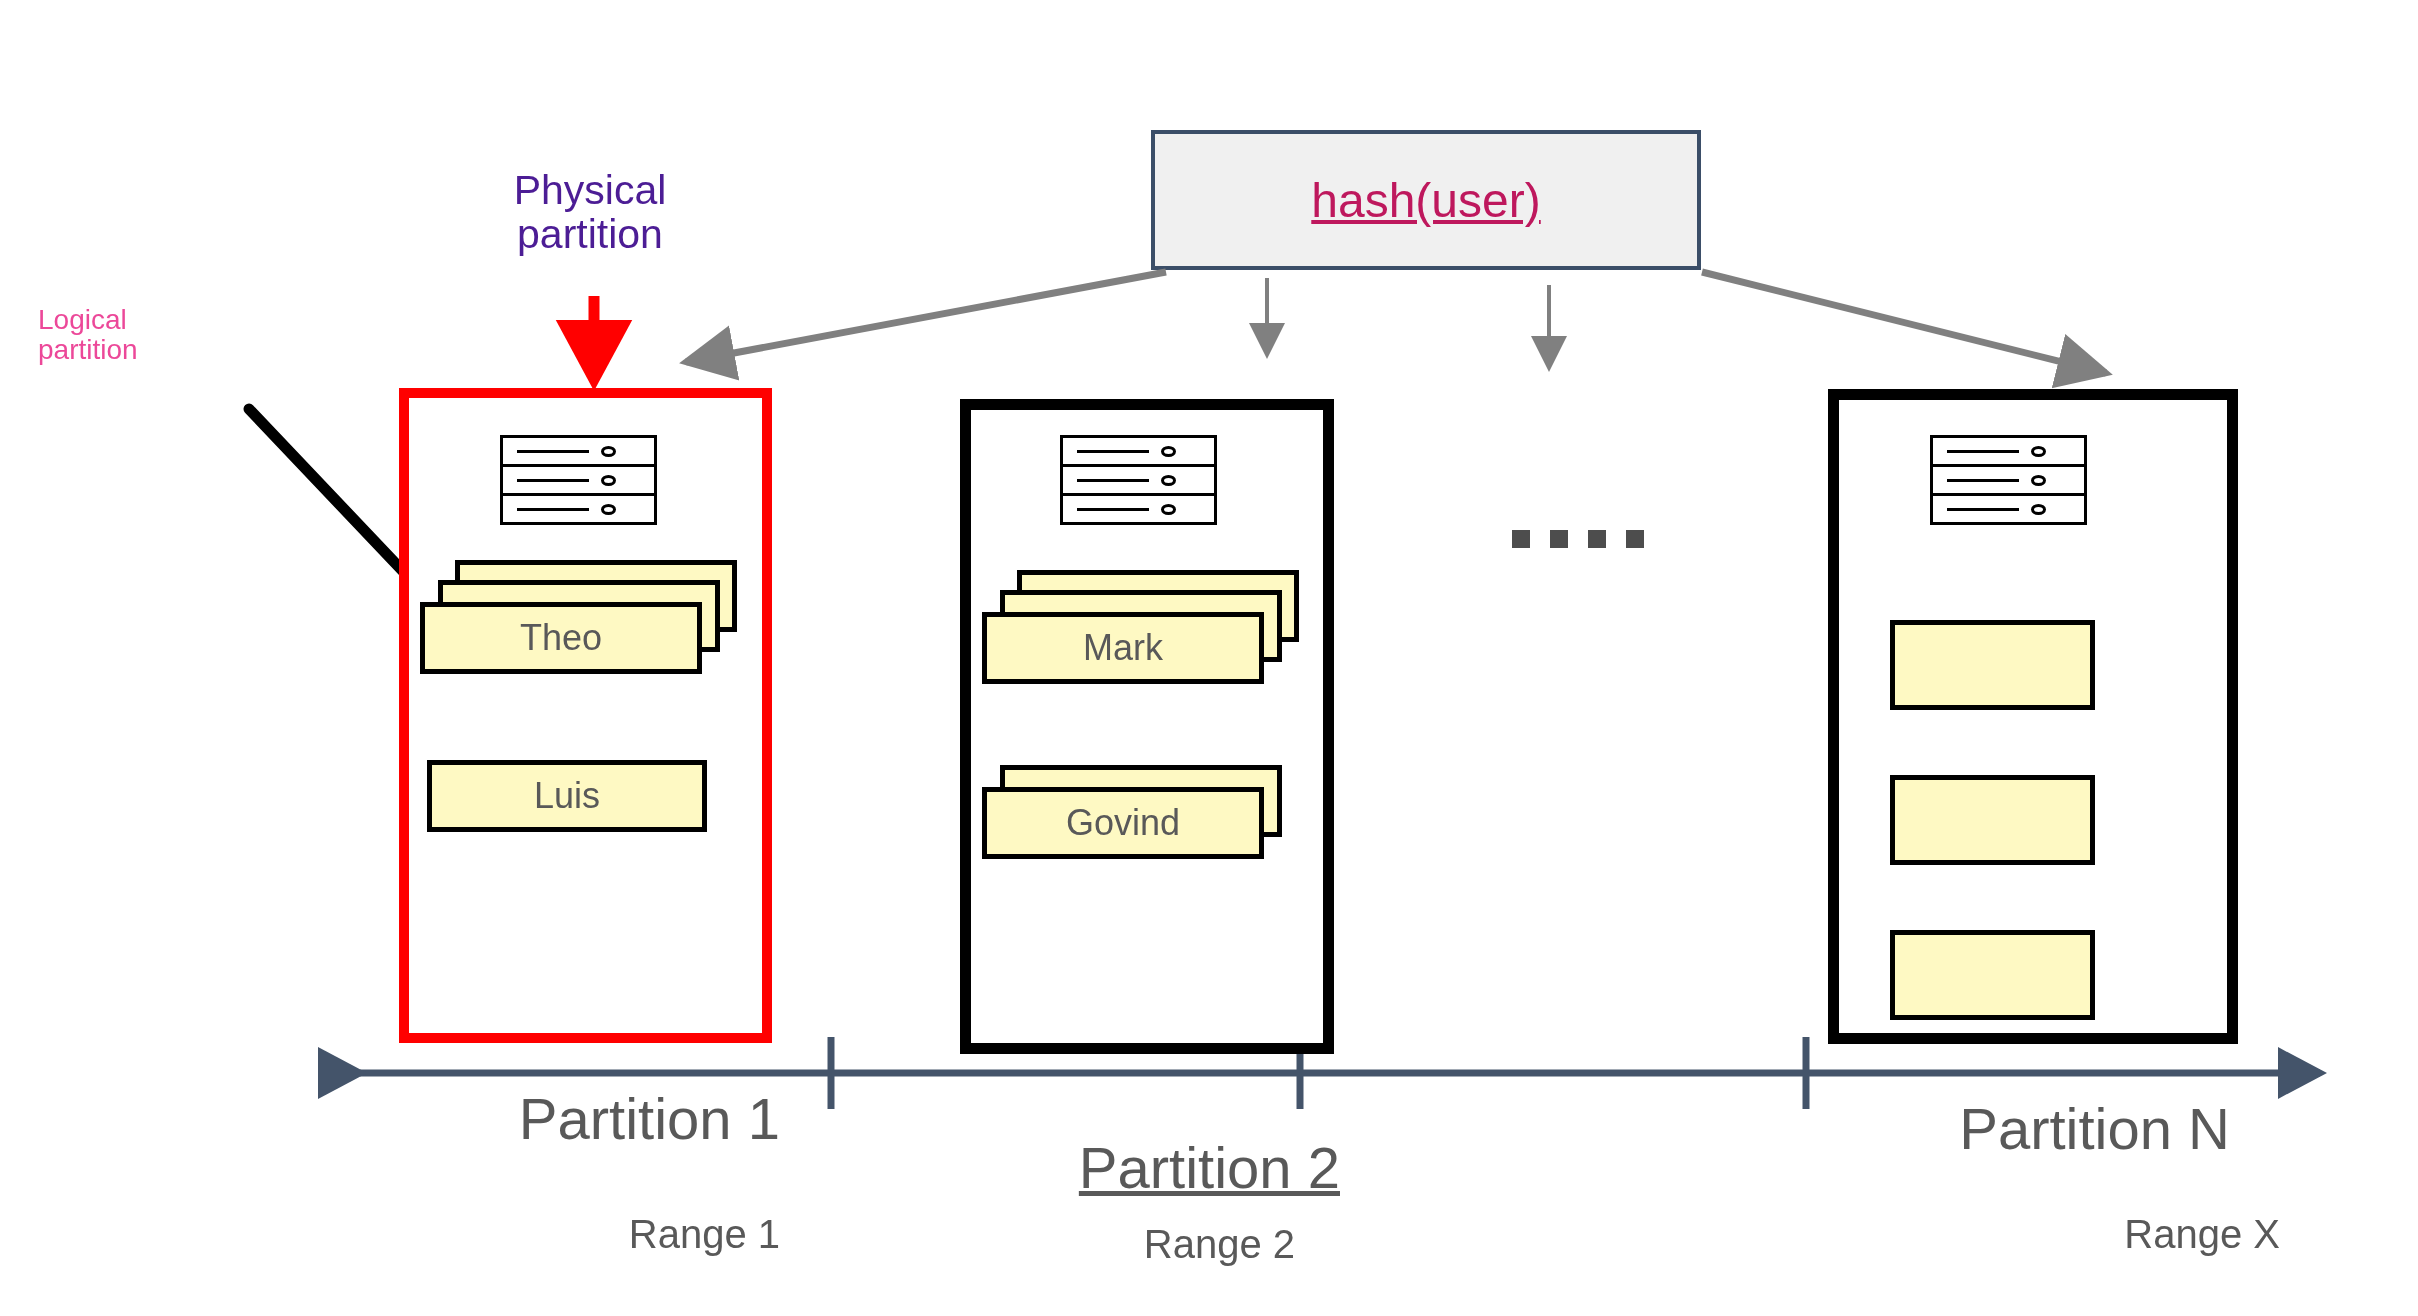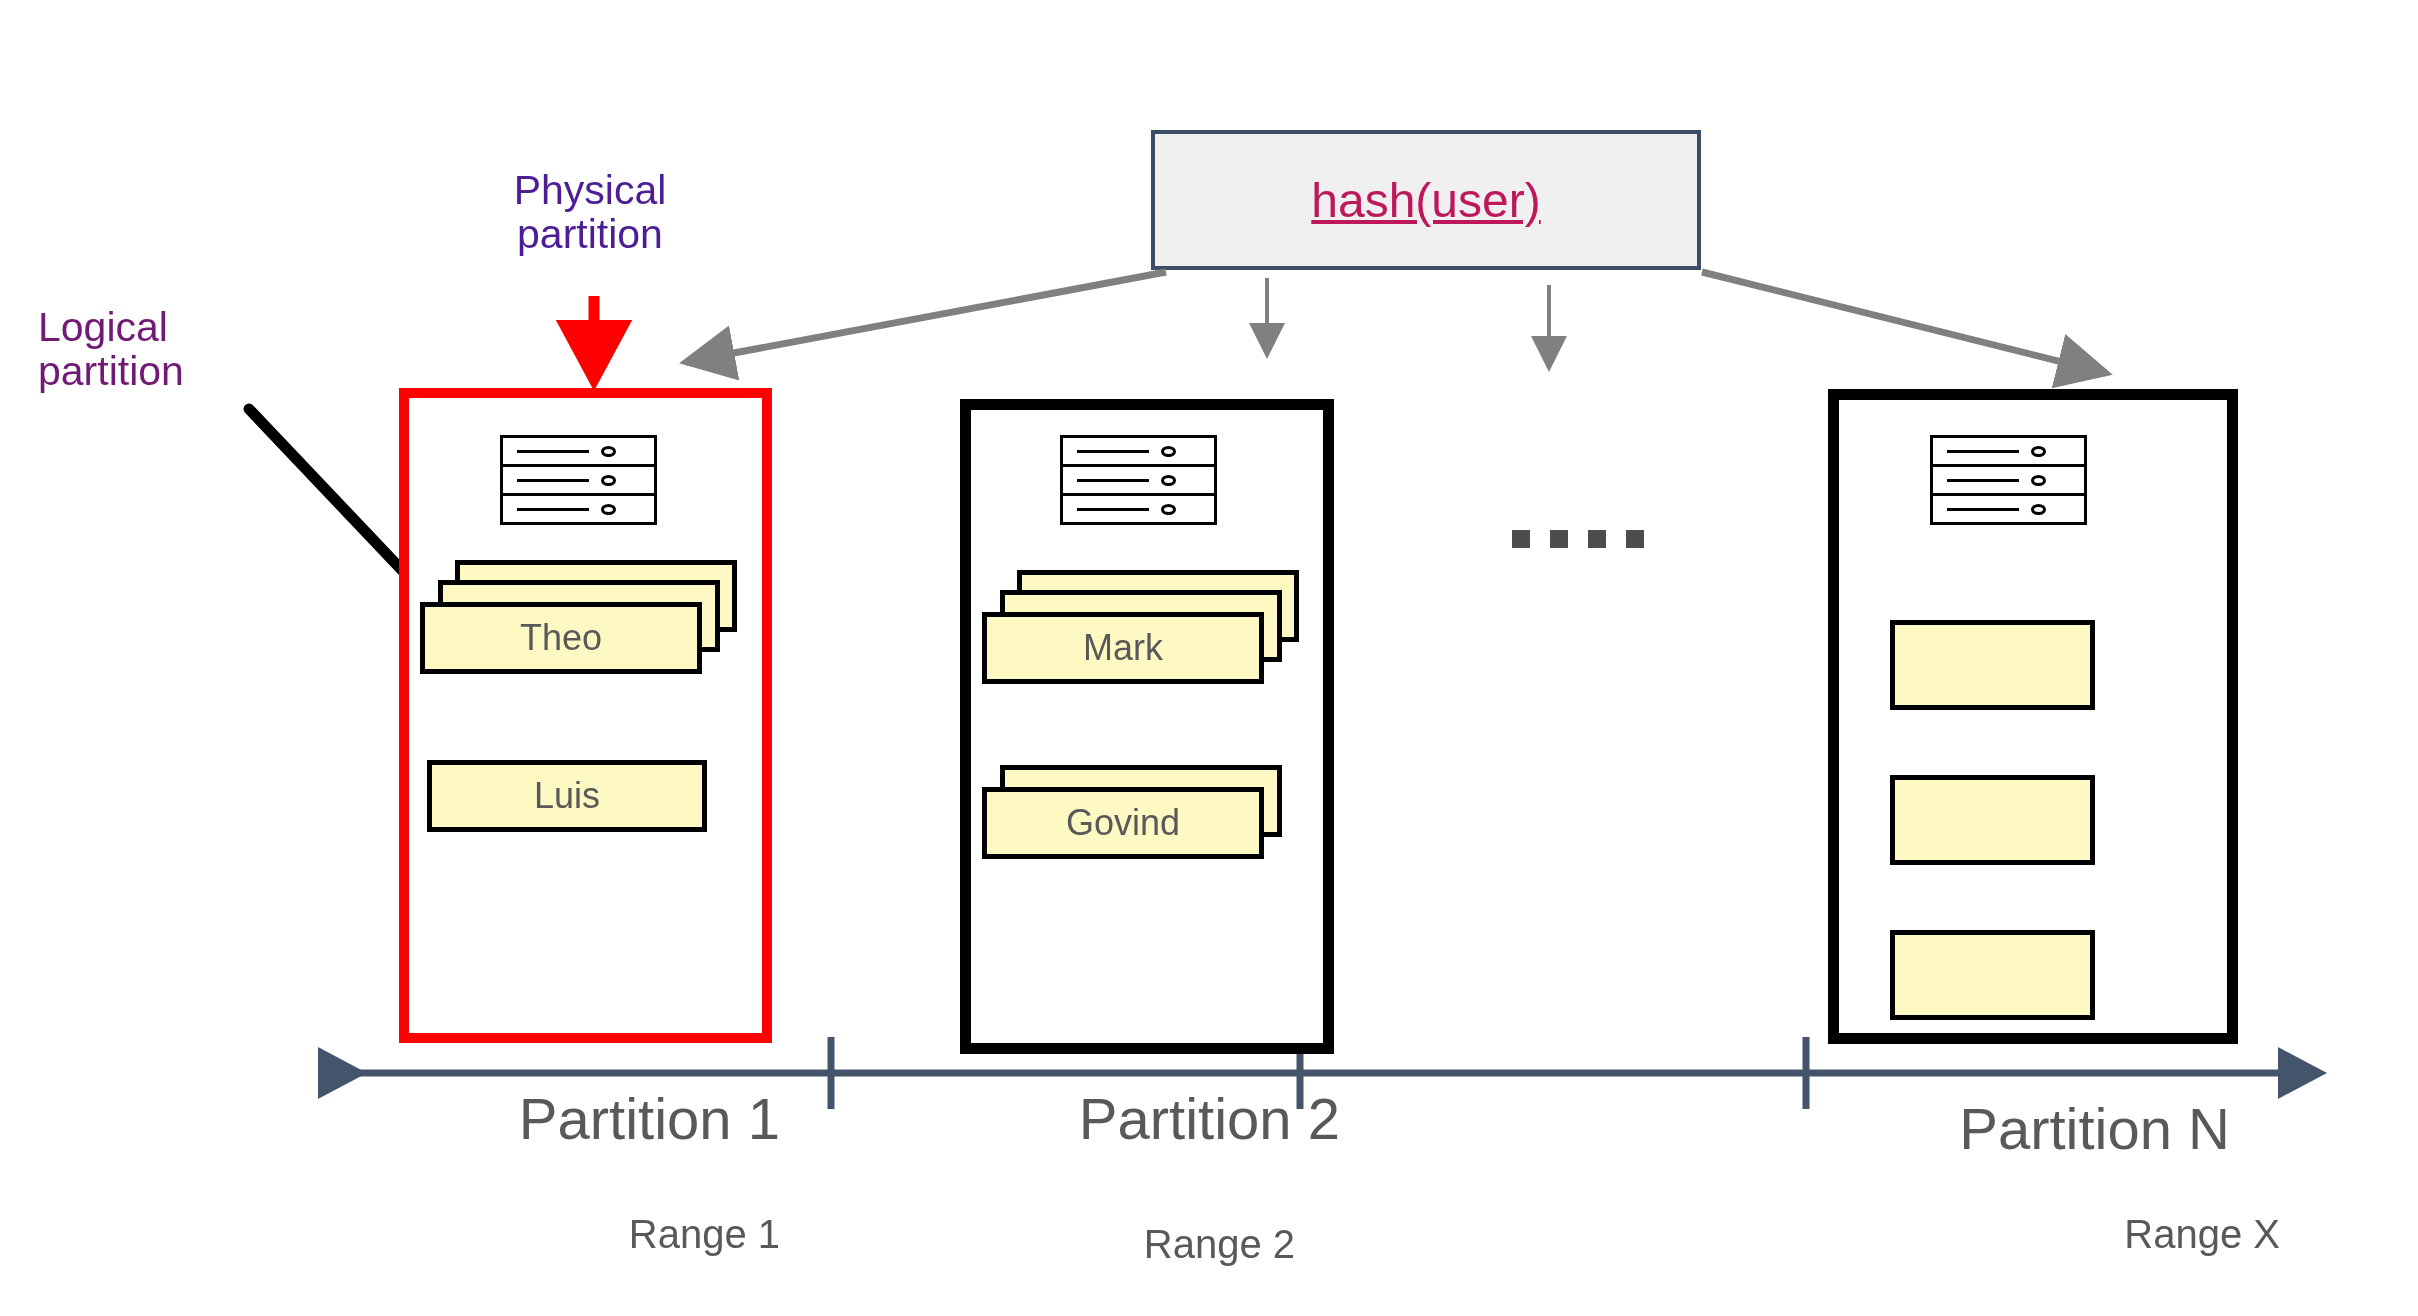--- a/index.html
+++ b/index.html
@@ -17,23 +17,23 @@
     background: #ffffff;
     overflow: hidden;
   }
 
   
   .label-logical {
     position: absolute;
     left: 38px;
     top: 305px;
     width: 260px;
-    font-size: 41px;
+    font-size: 28px;
     line-height: 1.08;
-    color: #701a75;
+    color: #ec4899;
     letter-spacing: 0px;
   }
   .label-physical {
     position: absolute;
     left: 470px;
     top: 168px;
     width: 240px;
     text-align: center;
     font-size: 41px;
     line-height: 1.08;
@@ -332,20 +332,20 @@
       <span class="card-label"></span>
     </div>
   </div>
   <div class="card-stack" style="left:1890px; top:930px; width:220px; height:95px;">
     <div class="card" style="left:0px; top:0px; width:205px; height:90px;">
       <span class="card-label"></span>
     </div>
   </div>
 
   <div class="axis-caption cap-partition" style="left:400px; top:1085px; width:380px;">Partition 1</div>
-  <div class="axis-caption cap-partition" style="left:950px; top:1085px; width:390px;">Partition 2</div>
+  <div class="axis-caption cap-partition" style="left:950px; top:1134px; width:390px;text-decoration:underline;">Partition 2</div>
   <div class="axis-caption cap-partition" style="left:1830px; top:1095px; width:400px;">Partition N</div>
 
   <div class="axis-caption cap-range" style="left:400px; top:1212px; width:380px;">Range 1</div>
   <div class="axis-caption cap-range" style="left:905px; top:1222px; width:390px;">Range 2</div>
   <div class="axis-caption cap-range" style="left:1880px; top:1212px; width:400px;">Range X</div>
 
 </div>
 
 </body></html>

